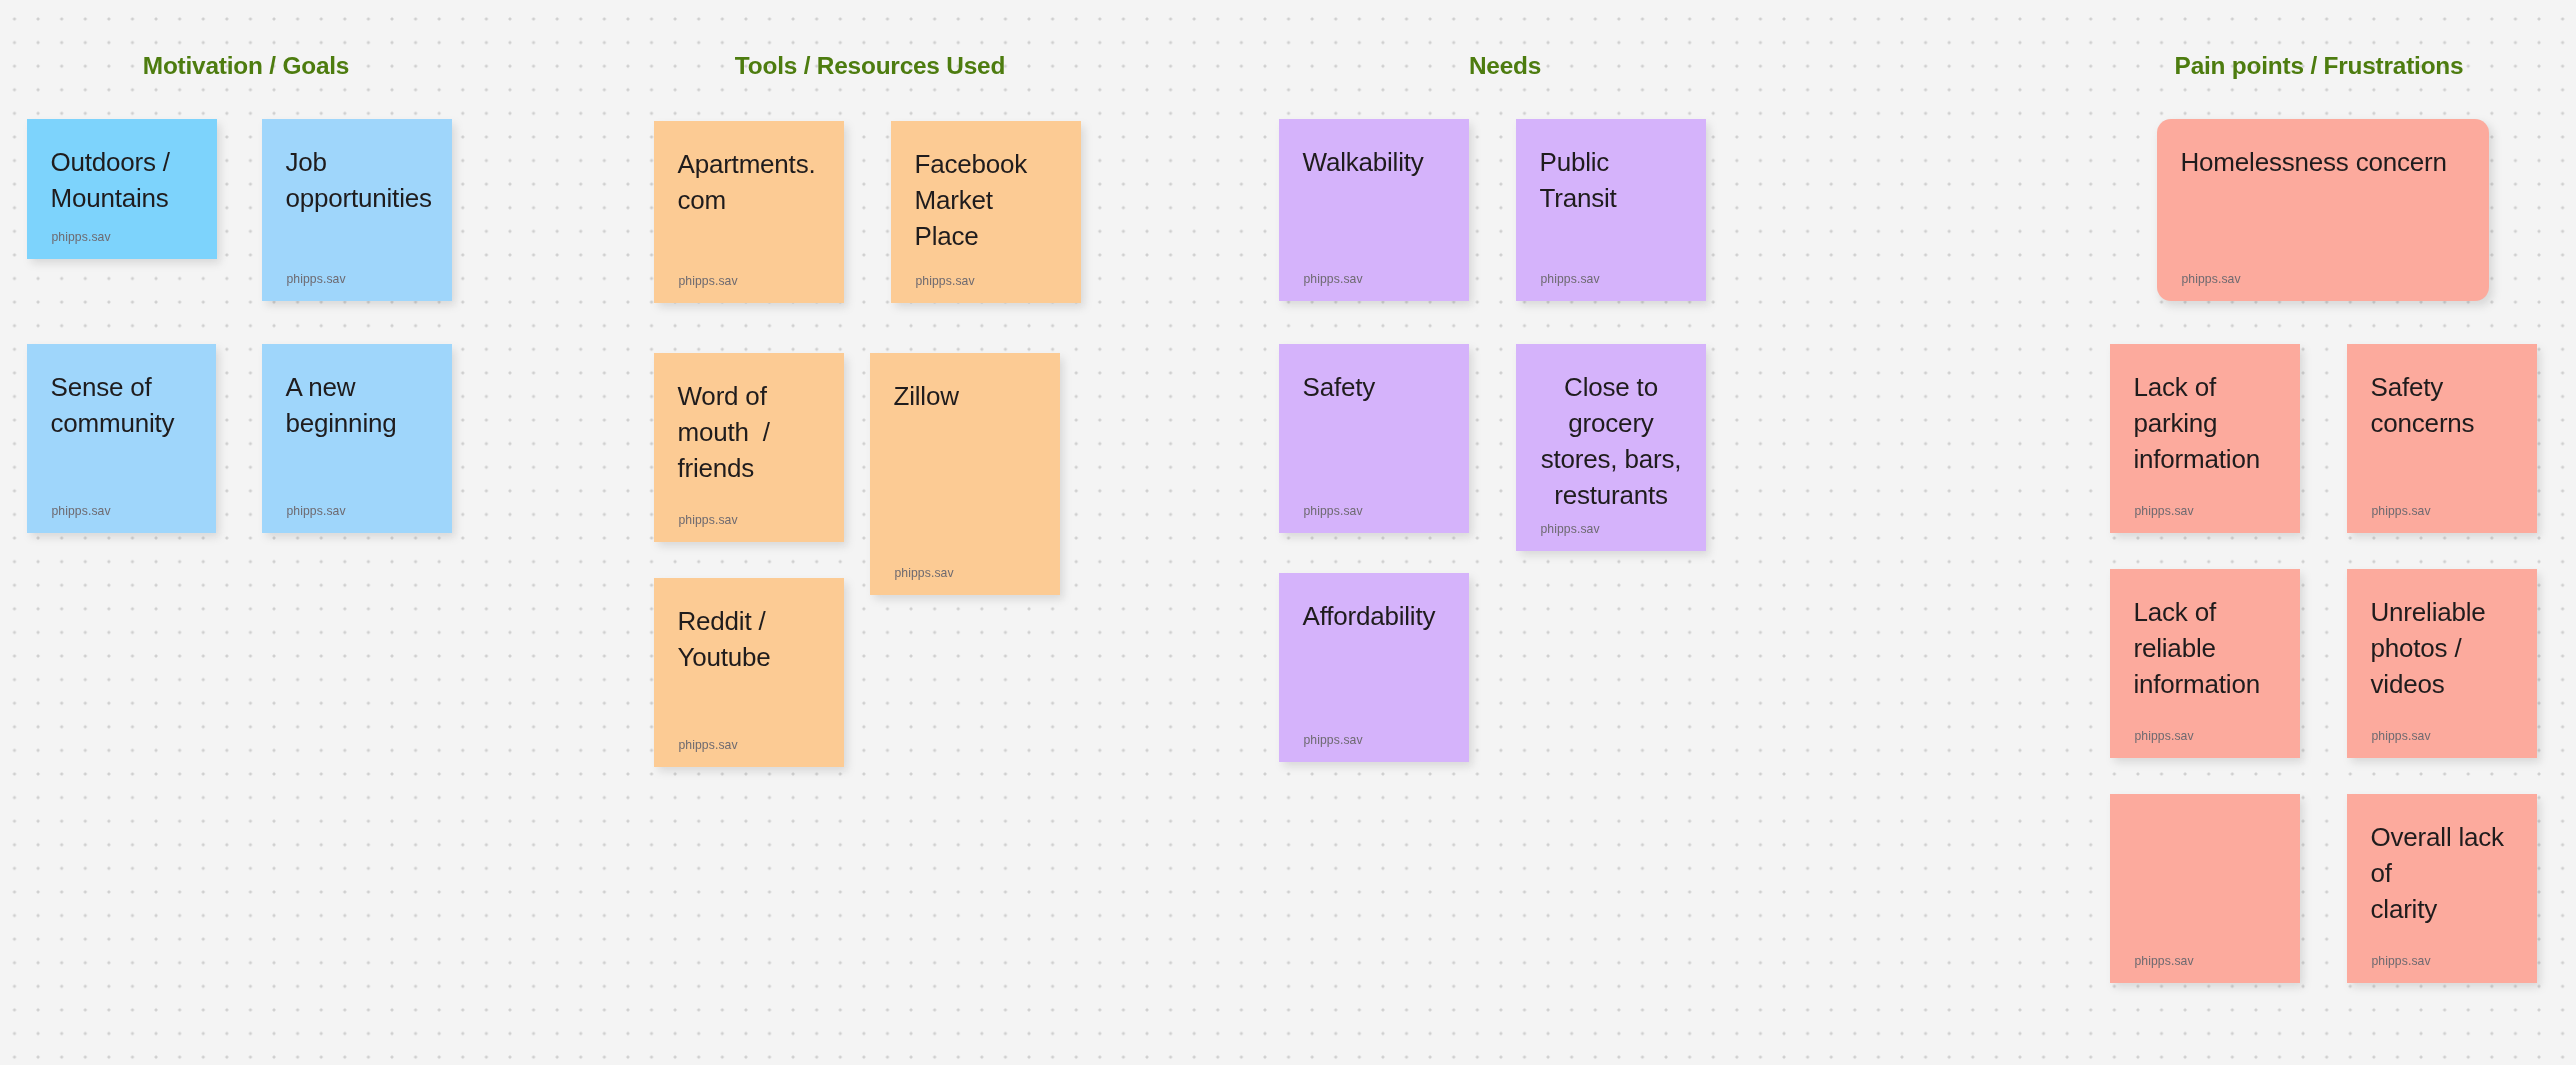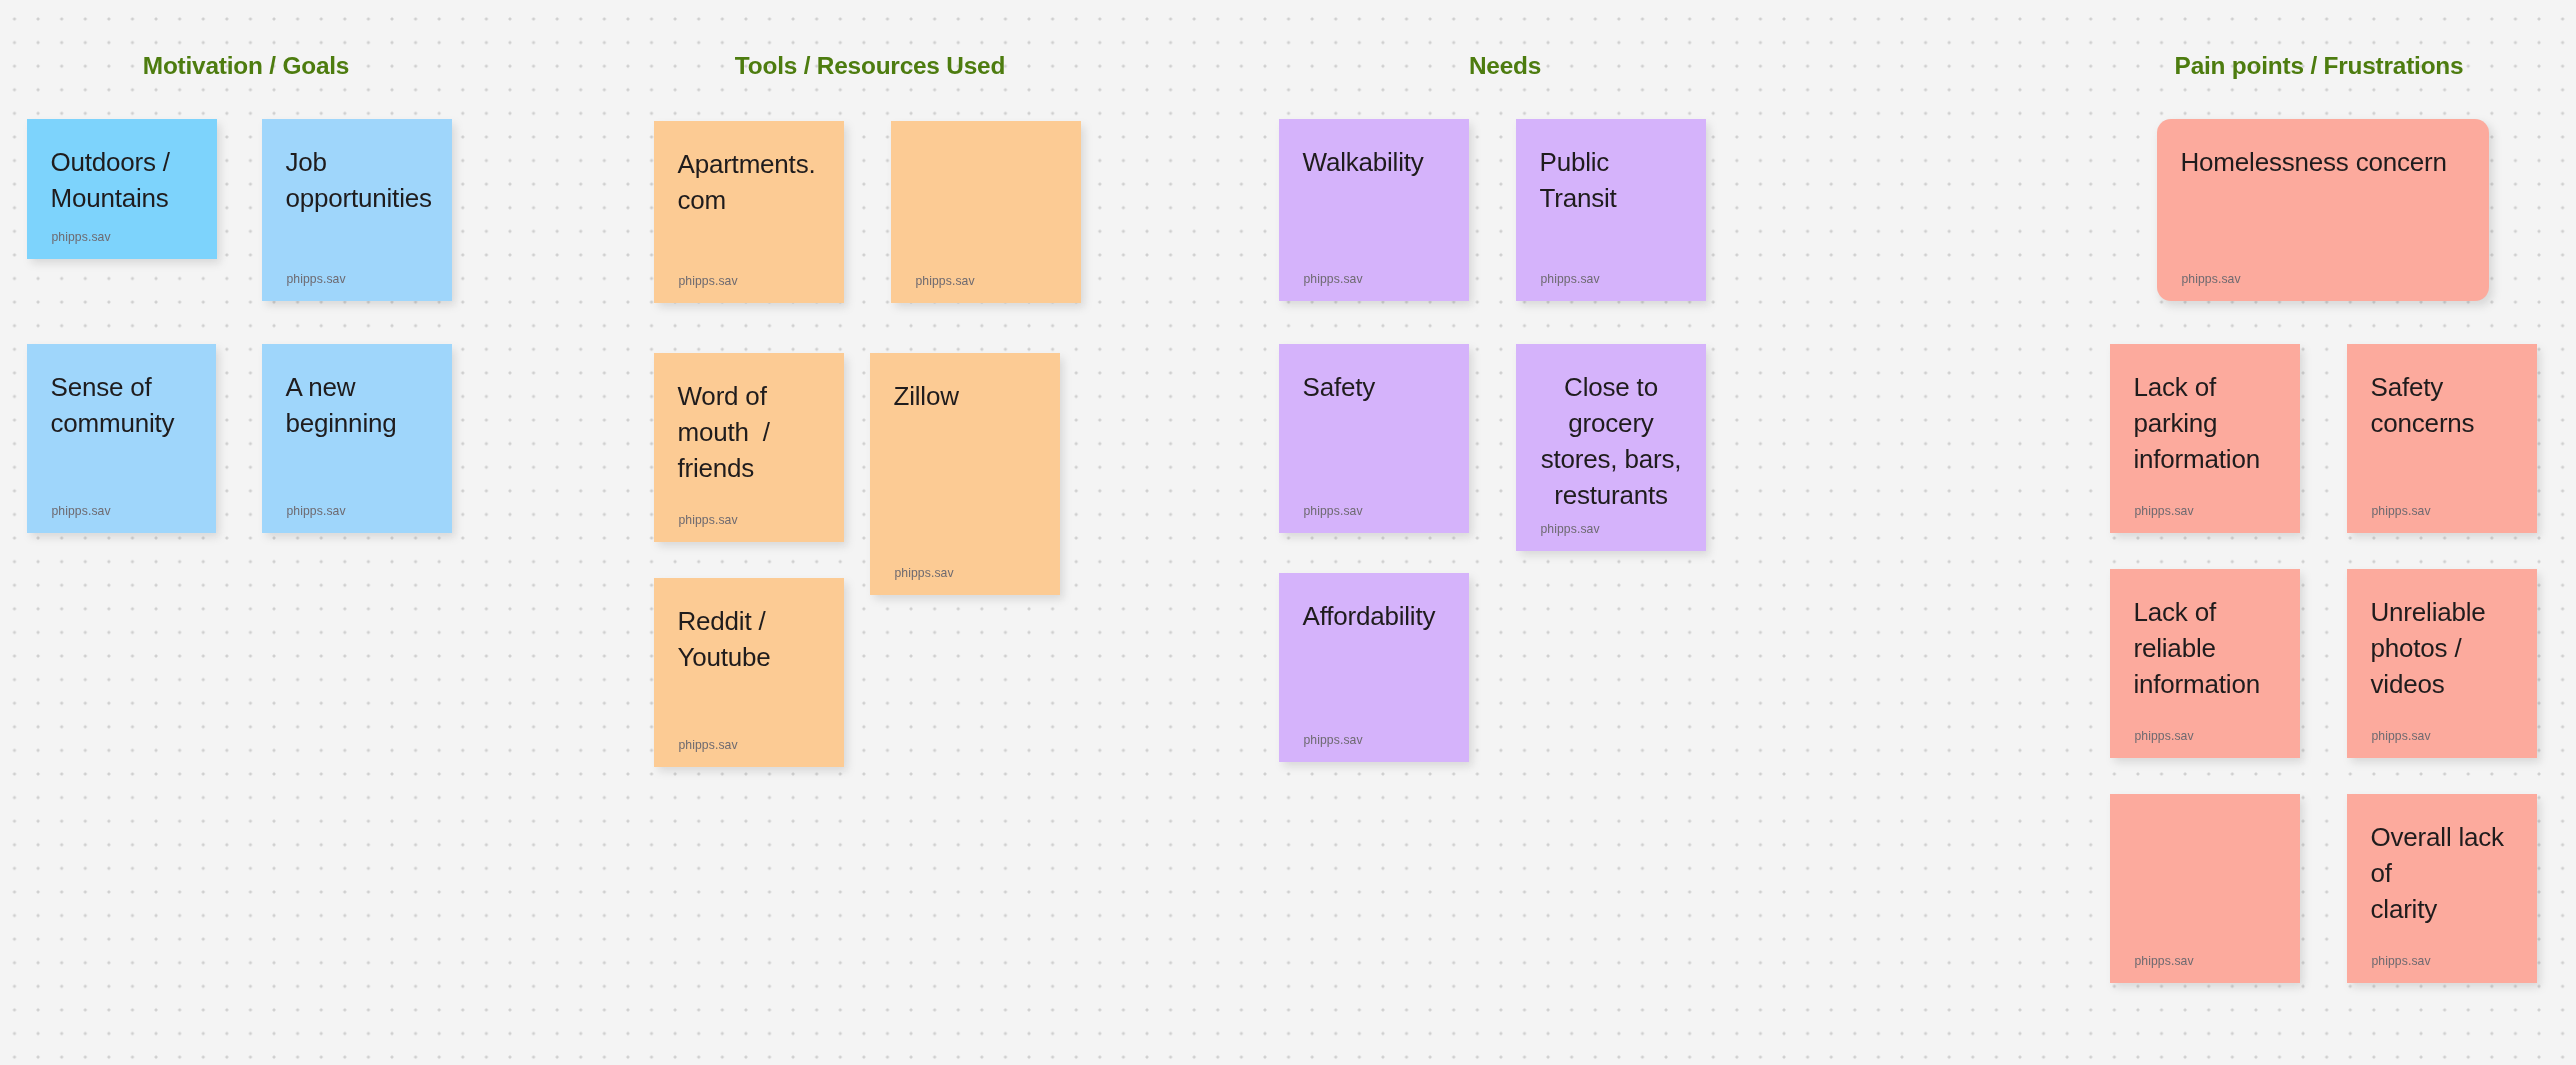--- a/index.html
+++ b/index.html
@@ -80,20 +80,22 @@
         <div class="note-text">A new
 beginning</div>
         <div class="note-author">phipps.sav</div>
       </div>
       <div class="note" style="left: 654px; top: 121px; width: 190px; height: 182px; background: rgb(252, 203, 148);">
         <div class="note-text">Apartments.
 com</div>
         <div class="note-author">phipps.sav</div>
       </div>
       <div class="note" style="left: 891px; top: 121px; width: 190px; height: 182px; background: rgb(252, 203, 148);">
+        <div class="note-text">Facebook
+Market Place</div>
         <div class="note-author">phipps.sav</div>
       </div>
       <div class="note" style="left: 654px; top: 353px; width: 190px; height: 189px; background: rgb(252, 203, 148);">
         <div class="note-text">Word of
 mouth  /
 friends</div>
         <div class="note-author">phipps.sav</div>
       </div>
       <div class="note" style="left: 870px; top: 353px; width: 190px; height: 242px; background: rgb(252, 203, 148);">
         <div class="note-text">Zillow</div>

